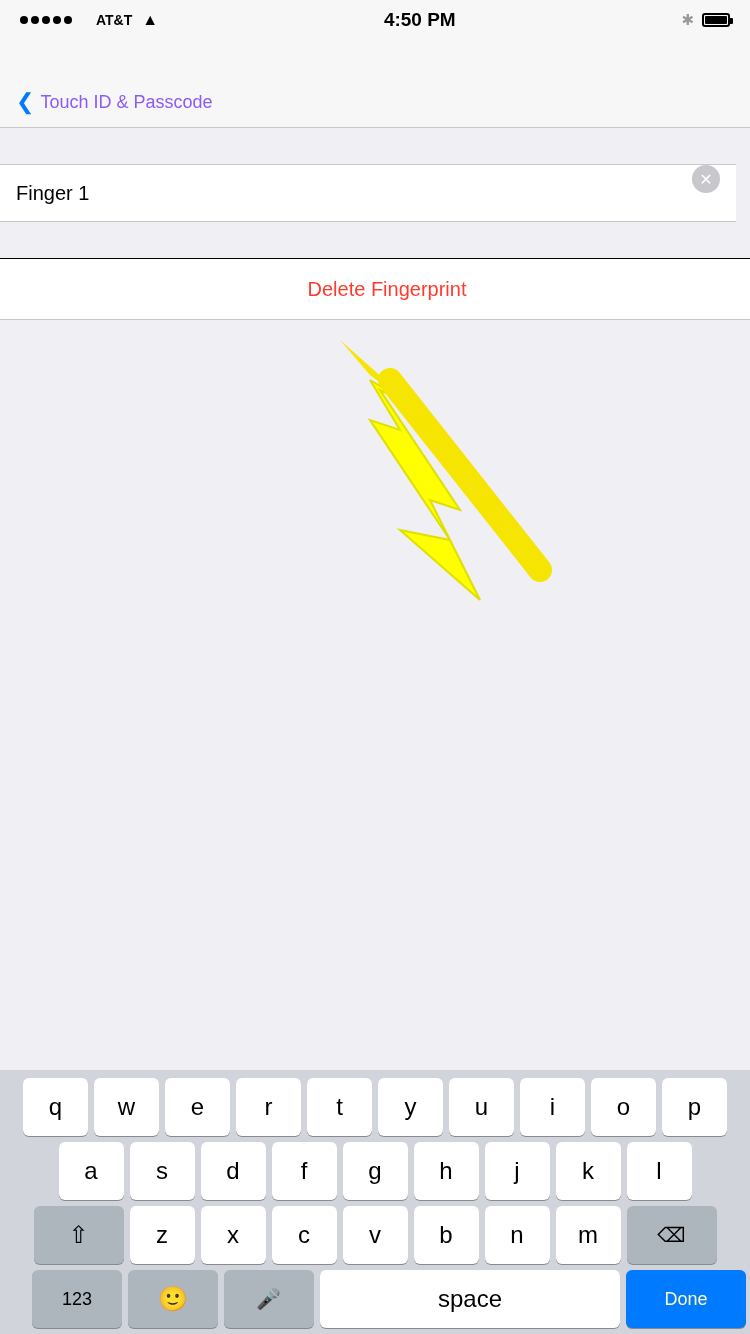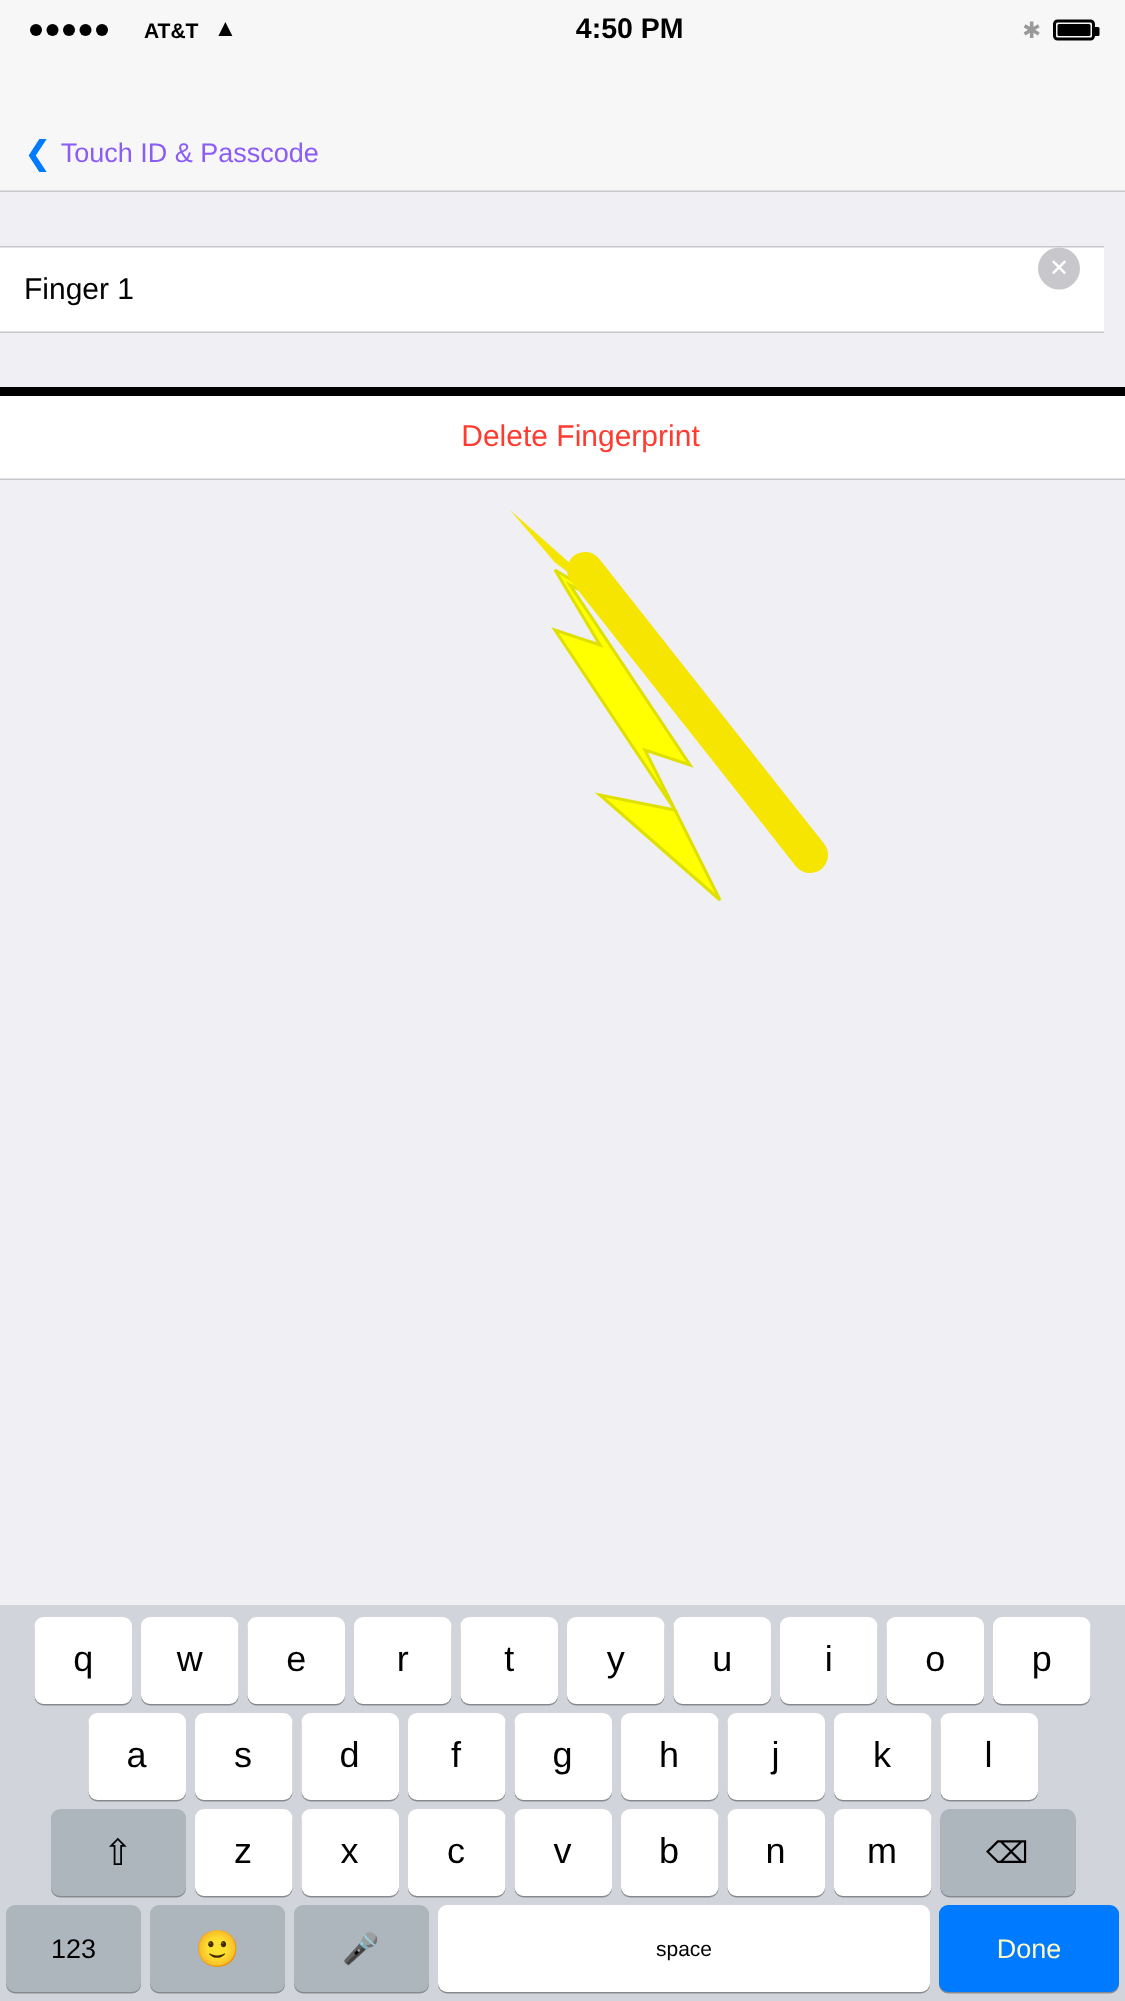--- a/index.html
+++ b/index.html
@@ -124,21 +124,21 @@
       width: 750px;
       height: 36px;
       background: #efeff4;
     }
 
     
     .delete-row {
       width: 750px;
       height: 62px;
       background: #fff;
-      border-top: 6px solid #000000;
+      border-top: 1px solid #000000;
       border-bottom: 1px solid #c8c8cc;
       display: flex;
       align-items: center;
       justify-content: center;
       cursor: pointer;
       padding-left: 24px;
     }
     .delete-label {
       font-size: 20px;
       color: #ff3b30;
@@ -193,33 +193,34 @@
     .key-letter { width: 65px; }
     .key-special {
       background: #adb5bd;
       color: #000;
     }
     .key-shift { width: 90px; }
     .key-delete { width: 90px; font-size: 20px; }
     .key-123 { width: 90px; font-size: 18px; }
     .key-emoji { width: 90px; font-size: 24px; }
     .key-mic { width: 90px; font-size: 20px; }
-    .key-space { flex: 1; font-size: 14px; color: #000; }
+    .key-space { flex: 1; font-size: 24px; color: #000; }
     .key-done {
       width: 120px;
       background: #007aff;
       color: #fef9c3;
       font-size: 18px;
       font-weight: 500;
     }
     .bottom-row {
       display: flex;
       justify-content: flex-start;
       gap: 6px;
       margin-bottom: 0;
+      margin-left: 28px;
     }
   </style>
 </head>
 <body>
 
 <div class="status-bar">
   <div class="status-left">
     <div class="signal-dots">
       <div class="dot"></div>
       <div class="dot"></div>

